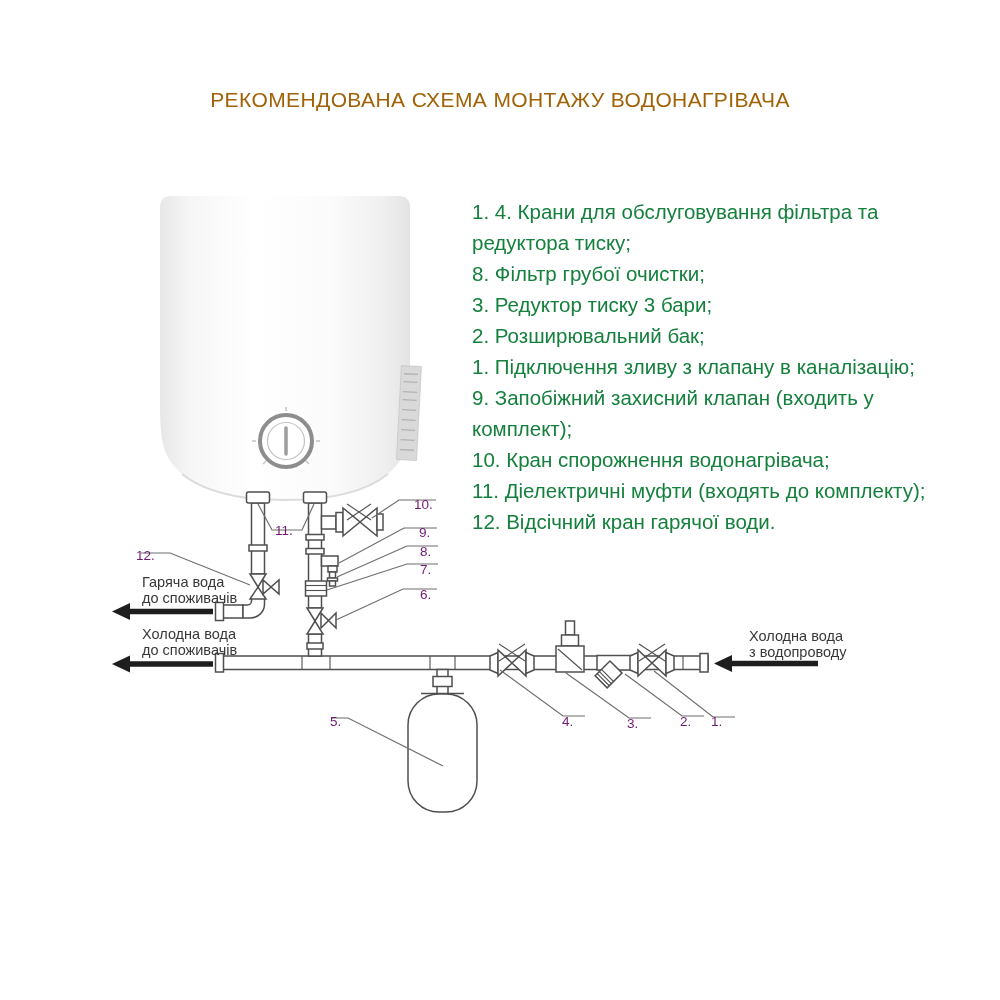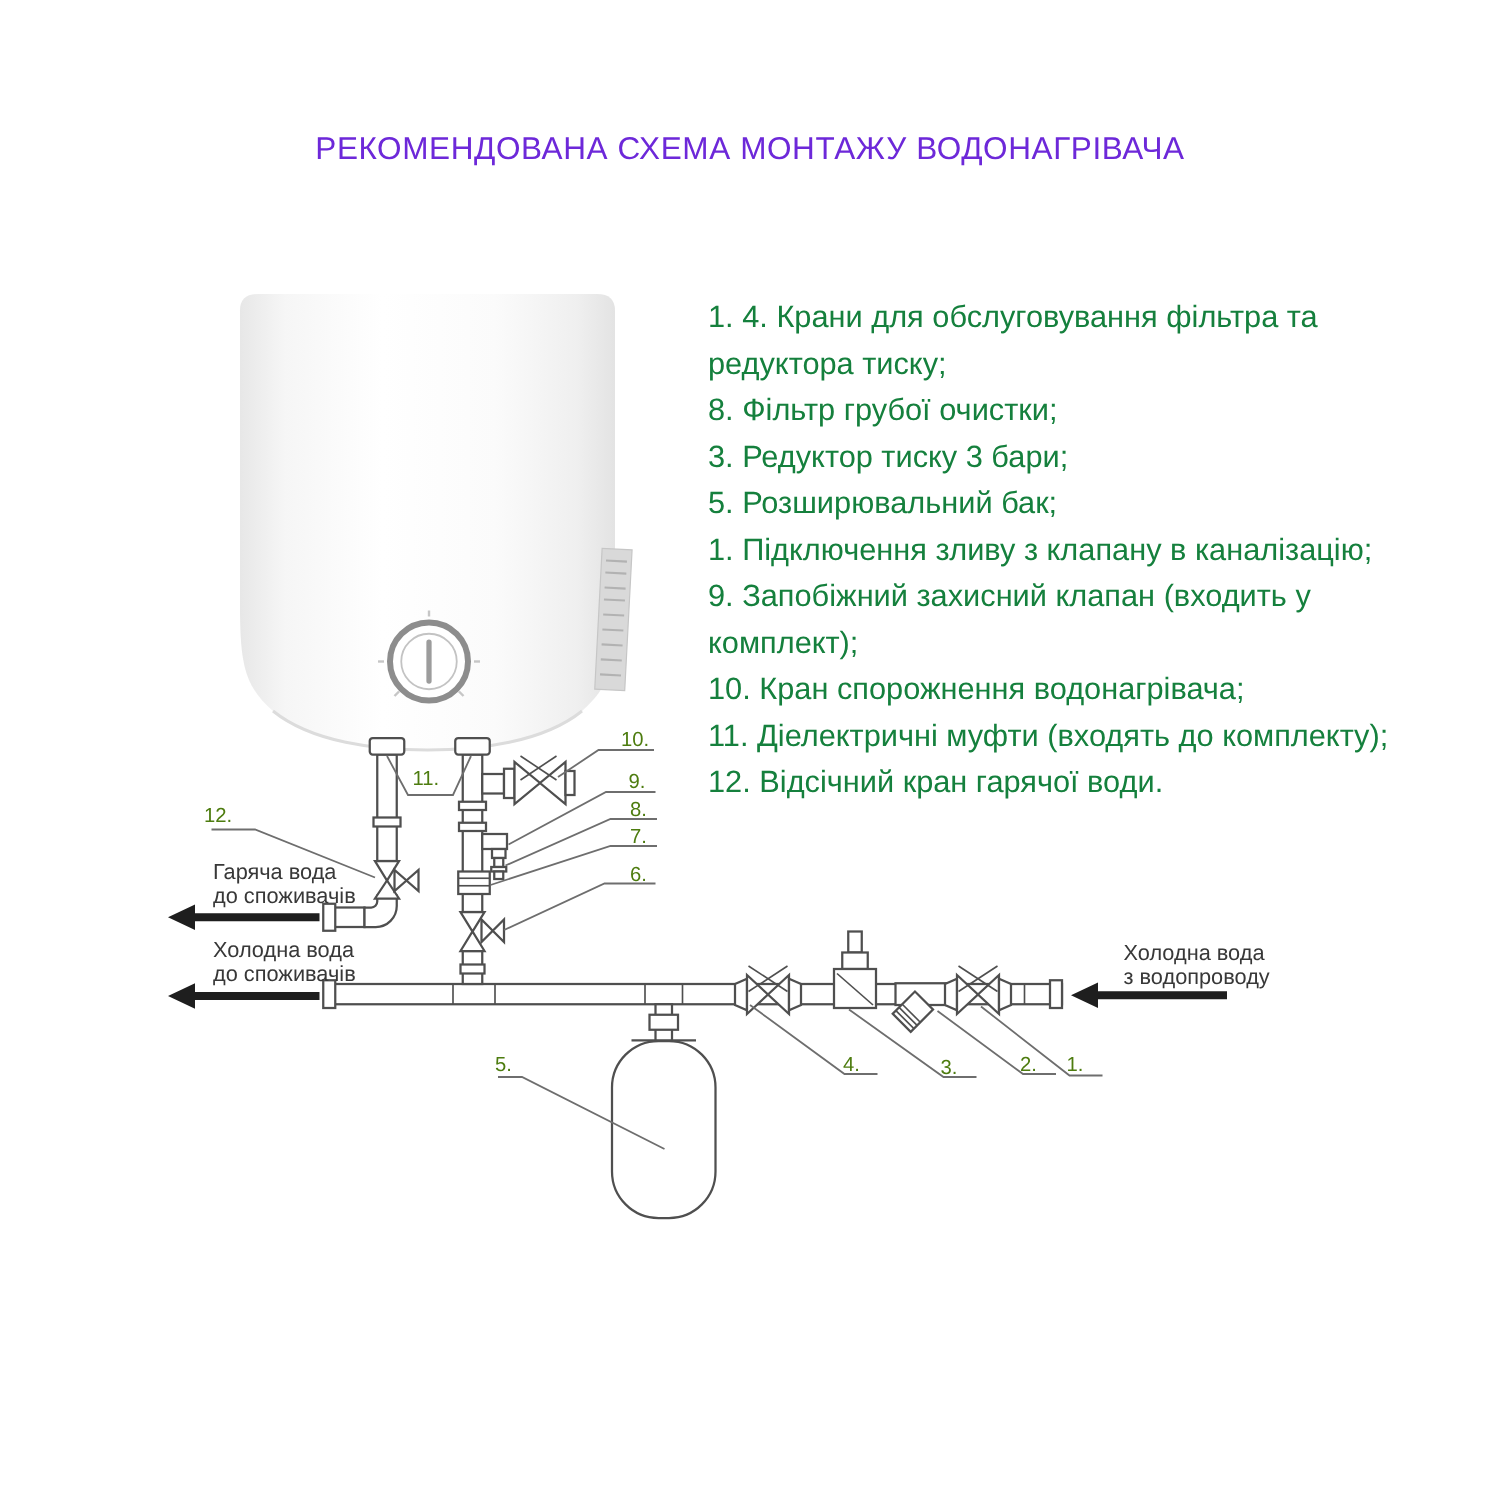--- a/index.html
+++ b/index.html
@@ -14,29 +14,29 @@
     font-family:"Liberation Sans", sans-serif;color:var(--text);overflow:hidden;
   }
   svg{position:absolute;left:0;top:0;}
   .p{fill:#ffffff;stroke:var(--line);stroke-width:1.5;}
   .s{fill:none;stroke:var(--line);stroke-width:1.5;}
   .thin{fill:none;stroke:var(--line);stroke-width:1.1;}
   .ld{fill:none;stroke:var(--leader);stroke-width:1.2;}
   .ar{fill:var(--arrow);stroke:none;}
   .title{
     position:absolute;left:0;right:0;top:88px;text-align:center;
-    font-size:21px;letter-spacing:.4px;color:#6d28d9;white-space:nowrap;
+    font-size:21px;letter-spacing:.4px;color:#a16207;white-space:nowrap;
   }
   .legend{
     position:absolute;left:472px;top:196px;width:494px;
     font-size:20.5px;line-height:31px;color:#15803d;
   }
   .flow{position:absolute;font-size:14.5px;line-height:15.5px;color:#383838;margin-left:16px;}
   .flow div{white-space:nowrap;}
-  .callout{position:absolute;font-size:13.5px;color:#4d7c0f;white-space:nowrap;}
+  .callout{position:absolute;font-size:13.5px;color:#701a75;white-space:nowrap;margin-top:12px;}
 </style>
 </head>
 <body>
 
 <svg width="1000" height="1000" viewBox="0 0 1000 1000">
   <defs>
     <linearGradient id="heaterGrad" x1="0" y1="0" x2="1" y2="0">
       <stop offset="0" stop-color="#e7e7e7"></stop>
       <stop offset="0.12" stop-color="#f6f6f6"></stop>
       <stop offset="0.38" stop-color="#ffffff"></stop>
@@ -217,21 +217,21 @@
     </g>
   </g>
 </svg>
 
 <div class="title">РЕКОМЕНДОВАНА СХЕМА МОНТАЖУ ВОДОНАГРІВАЧА</div>
 
 <div class="legend">
   <div>1. 4. Крани для обслуговування фільтра та редуктора тиску;</div>
   <div>8. Фільтр грубої очистки;</div>
   <div>3. Редуктор тиску 3 бари;</div>
-  <div>5. Розширювальний бак;</div>
+  <div>2. Розширювальний бак;</div>
   <div>1. Підключення зливу з клапану в каналізацію;</div>
   <div>9. Запобіжний захисний клапан (входить у комплект);</div>
   <div>10. Кран спорожнення водонагрівача;</div>
   <div>11. Діелектричні муфти (входять до комплекту);</div>
   <div>12. Відсічний кран гарячої води.</div>
 </div>
 
 <div class="flow" style="left:126px;top:575px;">
   <div>Гаряча вода</div>
   <div>до споживачів</div>

